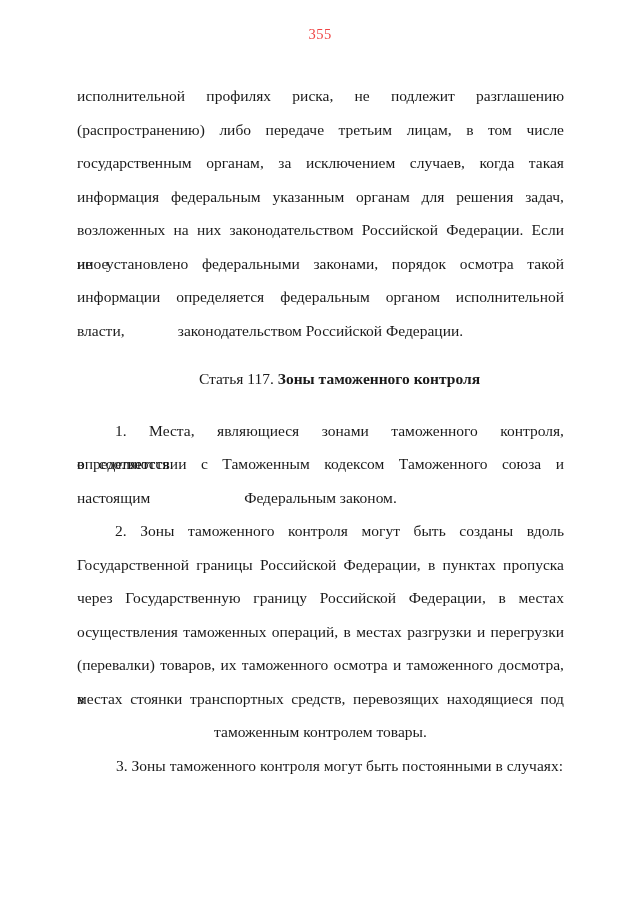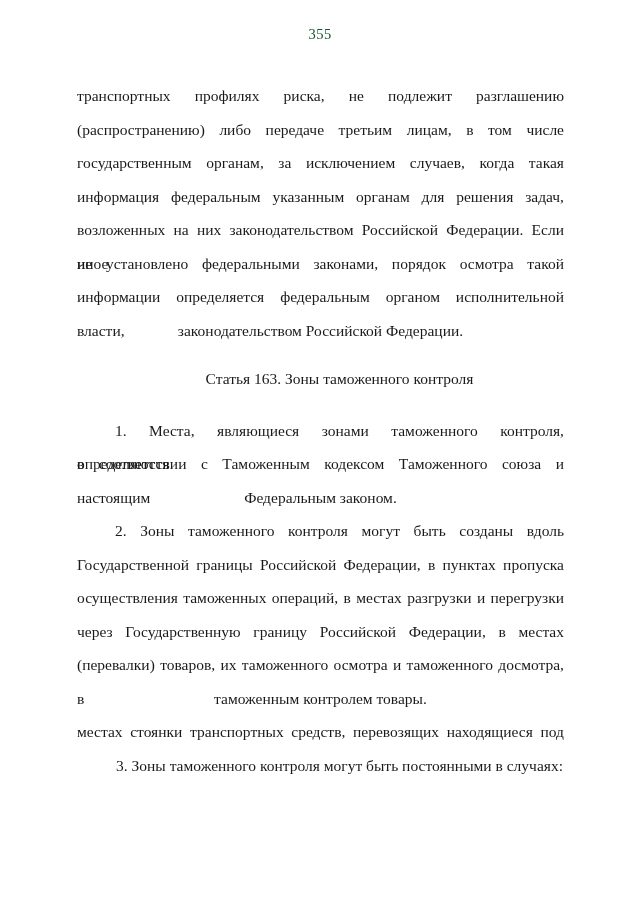--- a/index.html
+++ b/index.html
@@ -17,21 +17,21 @@
     color: #1a1a1a;
   }
   .page-number {
     position: absolute;
     top: 26px;
     left: 0;
     width: 100%;
     text-align: center;
     font-size: 14.5px;
     letter-spacing: 0.5px;
-    color: #14532d;
+    color: #ef4444;
   }
   .doc-content {
     position: absolute;
     left: 77px;
     top: 79px;
     width: 487px;
     font-size: 15.5px;
   }
   .line {
     height: 33.5px;
@@ -45,43 +45,43 @@
   }
   
   .line.ind {
     text-indent: 38px;
   }
   .heading {
     margin-top: 15px;
     margin-bottom: 18px;
   }
   .heading .title {
-    font-weight: normal;
+    font-weight: bold;
   }
 </style>
 </head>
 <body>
 
 <div class="scan-page">
   <div class="page-number">355</div>
   <div class="doc-content">
-      <div class="line j">транспортных профилях риска, не подлежит разглашению</div>
+      <div class="line j">исполнительной профилях риска, не подлежит разглашению</div>
       <div class="line j">(распространению) либо передаче третьим лицам, в том числе</div>
       <div class="line j">государственным органам, за исключением случаев, когда такая</div>
       <div class="line j">информация федеральным указанным органам для решения задач,</div>
       <div class="line j">возложенных на них законодательством Российской Федерации. Если иное</div>
       <div class="line j">не установлено федеральными законами, порядок осмотра такой</div>
       <div class="line j">информации определяется федеральным органом исполнительной власти,</div>
       <div class="line">законодательством Российской Федерации.</div>
-      <div class="line heading ind"><span>Статья 163. </span><span class="title">Зоны таможенного контроля</span></div>
+      <div class="line heading ind"><span>Статья 117. </span><span class="title">Зоны таможенного контроля</span></div>
       <div class="line j ind">1. Места, являющиеся зонами таможенного контроля, определяются</div>
       <div class="line j">в соответствии с Таможенным кодексом Таможенного союза и настоящим</div>
       <div class="line">Федеральным законом.</div>
       <div class="line j ind">2. Зоны таможенного контроля могут быть созданы вдоль</div>
       <div class="line j">Государственной границы Российской Федерации, в пунктах пропуска</div>
+      <div class="line j">через Государственную границу Российской Федерации, в местах</div>
       <div class="line j">осуществления таможенных операций, в местах разгрузки и перегрузки</div>
-      <div class="line j">через Государственную границу Российской Федерации, в местах</div>
       <div class="line j">(перевалки) товаров, их таможенного осмотра и таможенного досмотра, в</div>
+      <div class="line j">местах стоянки транспортных средств, перевозящих находящиеся под</div>
       <div class="line">таможенным контролем товары.</div>
-      <div class="line j">местах стоянки транспортных средств, перевозящих находящиеся под</div>
       <div class="line ind">3. Зоны таможенного контроля могут быть постоянными в случаях:</div>
     </div>
 </div>
 
 </body></html>

